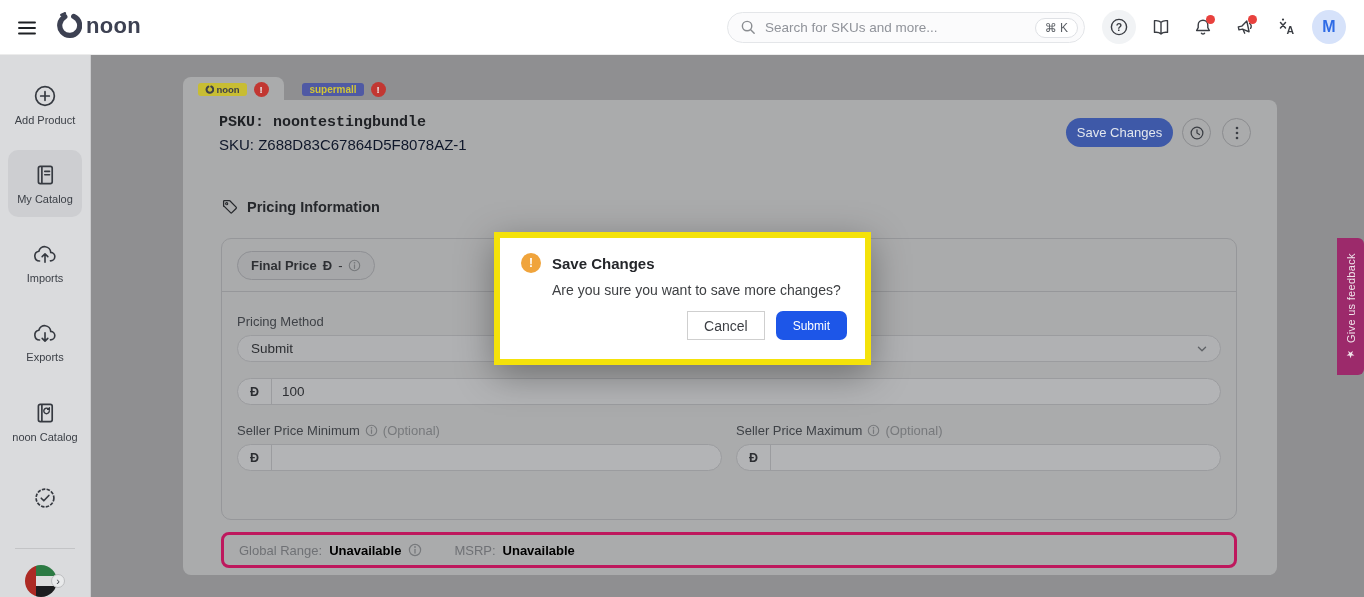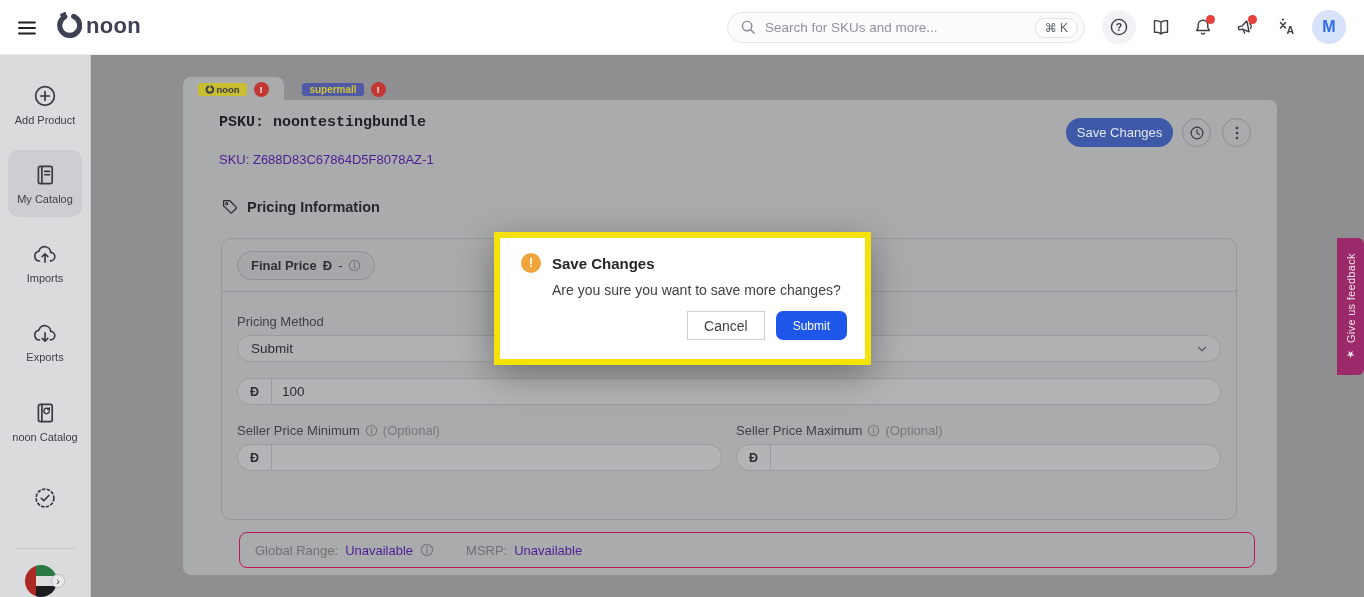--- a/index.html
+++ b/index.html
@@ -38,21 +38,21 @@
   
   .tab { position:absolute; top:77px; height:24px; display:flex; align-items:center; justify-content:center; gap:7px; cursor:pointer; z-index:6; }
   .tab.active { left:183px; width:101px; background:#aaabac; border-radius:8px 8px 0 0; }
   .tab.inactive { left:296px; width:96px; }
   .noon-badge { display:flex; align-items:center; gap:2px; background:#c8bd33; color:#3f4148; border-radius:3px; padding:1px 7px; font-size:9.5px; font-weight:700; }
   .sm-badge { background:#4f59a4; color:#d2c636; border-radius:3px; padding:1px 7px; font-size:10px; font-weight:700; }
   .alert-badge { width:15px; height:15px; border-radius:50%; background:#c23732; color:#efeff0; font-size:9.5px; font-weight:700; display:flex; align-items:center; justify-content:center; }
 
   .card { position:absolute; left:183px; top:100px; width:1094px; height:475px; background:#aaabac; border-radius:0 8px 8px 8px; z-index:5; }
   .psku { position:absolute; left:36px; top:14px; font-size:15px; font-weight:700; color:#1f2125;font-family:Liberation Mono, monospace; }
-  .sku  { position:absolute; left:36px; top:52px; font-size:13px; color:#4c1d95; }
+  .sku  { position:absolute; left:36px; top:36px; font-size:15px; color:#0f172a; }
   .save-btn { position:absolute; right:104px; top:18px; width:107px; height:29px; border:none; border-radius:15px; background:#3e59a8; color:#e3e7ee; font-size:13px; font-family:inherit; cursor:pointer; }
   .circ-btn { position:absolute; top:18px; width:29px; height:29px; border-radius:50%; border:1px solid #8b8c8f; background:transparent; color:#3b3e44; display:flex; align-items:center; justify-content:center; cursor:pointer; }
   .circ-btn.history { right:66px; }
   .circ-btn.kebab { right:26px; }
 
   .sect-title { position:absolute; left:38px; top:98px; display:flex; align-items:center; gap:8px; font-size:14.5px; font-weight:700; color:#26282c; }
   .panel { position:absolute; left:38px; top:138px; width:1016px; height:282px; border:1px solid #96979a; border-radius:10px; }
   .pill-row { height:53px; border-bottom:1px solid #96979a; display:flex; align-items:center; padding-left:15px; }
   .fp-pill { display:flex; align-items:center; gap:6px; height:29px; padding:0 13px; border:1px solid #8f9094; background:#a6a7a9; border-radius:15px; font-size:13px; color:#2e3034; cursor:pointer; }
   .fp-pill .fp-lab { font-weight:700; }
@@ -62,23 +62,23 @@
   .f-opt { color:#77797c; }
   .info-ic { color:#77797c; display:inline-flex; cursor:pointer; }
   .select { position:relative; height:27px; border:1px solid #9b9c9f; background:#b0b1b3; border-radius:14px; display:flex; align-items:center; padding:0 28px 0 13px; font-size:13.5px; color:#2c2e32; cursor:pointer; }
   .select .chev { position:absolute; right:10px; top:5px; color:#5f6266; }
   .ipill { display:flex; align-items:stretch; height:27px; border:1px solid #9b9c9f; background:#b3b4b6; border-radius:14px; overflow:hidden; }
   .ipill .pre { width:34px; display:flex; align-items:center; justify-content:center; border-right:1px solid #9b9c9f; font-size:12.5px; color:#2c2e32; }
   .ipill input { flex:1; border:none; outline:none; background:transparent; font-size:13.5px; color:#2c2e32; padding:0 10px; font-family:inherit; }
   .two-col { display:flex; gap:14px; margin-top:18px; }
   .two-col > div { flex:1; }
   .mt16 { margin-top:16px; }
-  .footerbox { position:absolute; left:38px; top:432px; width:1016px; height:36px; border:1px solid #be185d; border-radius:8px; display:flex; align-items:center; padding:0 15px; gap:7px; font-size:13px;margin-left:18px; }
+  .footerbox { position:absolute; left:38px; top:432px; width:1016px; height:36px; border:3px solid #be185d; border-radius:8px; display:flex; align-items:center; padding:0 15px; gap:7px; font-size:13px; }
   .g-lab { color:#6f7175; }
-  .g-val { color:#4c1d95; font-weight:400; }
+  .g-val { color:#000000; font-weight:700; }
   .gap20 { width:18px; }
 
   
   .modal { position:absolute; left:494px; top:232px; width:377px; height:133px; background:#ffffff; border:6px solid #f4e20a; box-shadow:0 10px 35px rgba(0,0,0,.35); z-index:50; padding:15px 18px 0 21px; }
   .m-row1 { display:flex; align-items:center; gap:11px; }
   .warn { width:20px; height:20px; border-radius:50%; background:#f0a43c; color:#fff; font-size:12px; font-weight:700; display:flex; align-items:center; justify-content:center; }
   .m-title { font-size:15px; font-weight:700; color:#24262a; }
   .m-msg { margin:9px 0 0 31px; font-size:14px; color:#3e4043; }
   .m-btns { display:flex; justify-content:flex-end; gap:11px; margin-top:13px; }
   .btn-cancel { height:29px; padding:0 16px; background:#fff; border:1px solid #cfcfcf; border-radius:0; font-size:14px; color:#3c3f44; font-family:inherit; cursor:pointer; }

